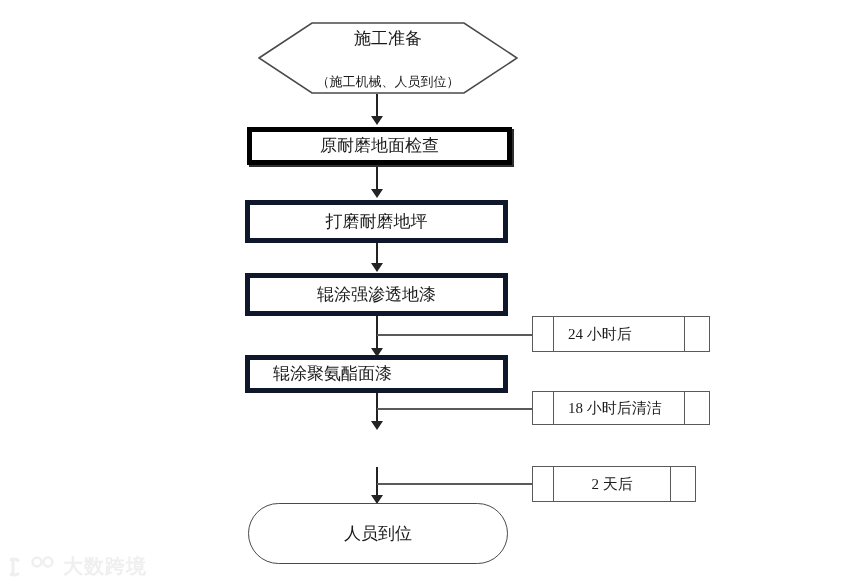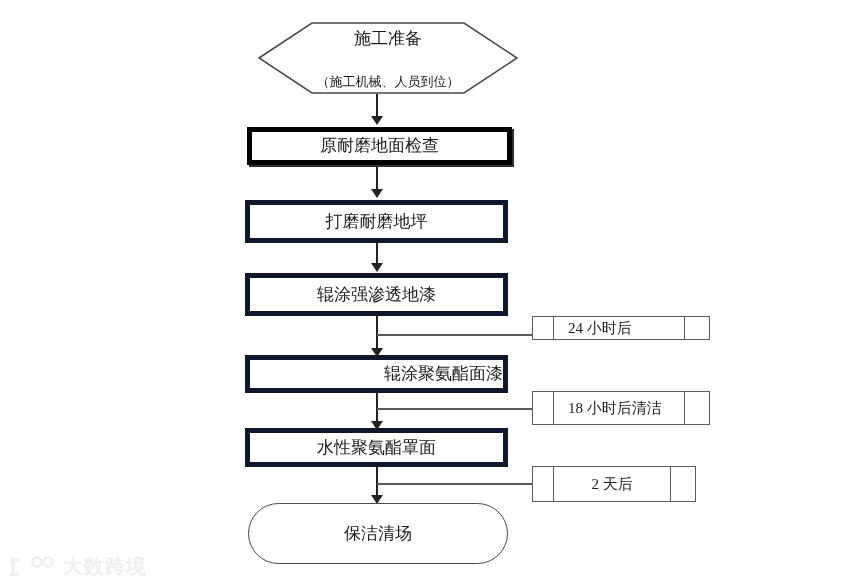--- a/index.html
+++ b/index.html
@@ -61,21 +61,21 @@
   
   .proc {
     position: absolute;
     background: #ffffff;
     border: 5px solid #0f172a;
     box-sizing: border-box;
     display: flex;
     align-items: center;
   }
   .proc.center { justify-content: center; }
-  .proc.left   { justify-content: flex-end; padding-left: 0; }
+  .proc.left   { justify-content: flex-start; padding-left: 23px; }
 
   
   .proc.emphasis {
     border: 5px solid #000000;
     box-shadow: 2px 2px 0 0 #2f2f2f;
   }
 
   
   .stadium {
     position: absolute;
@@ -187,56 +187,53 @@
   <div class="arrowhead" style="left:371px; top:263px;"></div>
 
   <div class="proc center" style="left:245px; top:273px; width:263px; height:43px;">
     <span class="node-label">辊涂强渗透地漆</span>
   </div>
 
   <div class="vline" style="left:376px; top:316px; height:36px;"></div>
   <div class="arrowhead" style="left:371px; top:348px;"></div>
   <div class="hline" style="left:377px; top:334px; width:155px;"></div>
 
-  <div class="annot" style="left:532px; top:316px; width:178px; height:24px;">
+  <div class="annot" style="left:532px; top:316px; width:178px; height:36px;">
     <div class="cell-end" style="width:21px;"></div>
     <div class="cell-mid left">24 小时后</div>
     <div class="cell-end last" style="width:25px;"></div>
   </div>
 
   <div class="proc left" style="left:245px; top:355px; width:263px; height:38px;">
     <span class="node-label">辊涂聚氨酯面漆</span>
   </div>
 
   <div class="vline" style="left:376px; top:393px; height:32px;"></div>
   <div class="arrowhead" style="left:371px; top:421px;"></div>
   <div class="hline" style="left:377px; top:408px; width:155px;"></div>
 
   <div class="annot" style="left:532px; top:391px; width:178px; height:34px;">
     <div class="cell-end" style="width:21px;"></div>
     <div class="cell-mid left">18 小时后清洁</div>
     <div class="cell-end last" style="width:25px;"></div>
   </div>
 
-  <div class="proc center" style="left:245px; top:428px; width:263px; height:39px;">
-    <span class="node-label">水性聚氨酯罩面</span>
-  </div>
 
   <div class="vline" style="left:376px; top:467px; height:32px;"></div>
   <div class="arrowhead" style="left:371px; top:495px;"></div>
   <div class="hline" style="left:377px; top:483px; width:155px;"></div>
 
   <div class="annot" style="left:532px; top:466px; width:164px; height:36px;">
     <div class="cell-end" style="width:21px;"></div>
     <div class="cell-mid center">2 天后</div>
     <div class="cell-end last" style="width:25px;"></div>
   </div>
 
   <div class="stadium" style="left:248px; top:503px; width:260px; height:61px;">
-    <span class="node-label">保洁清场</span>
+    <span class="node-label">人员到位</span>
   </div>
 
   <div class="watermark" style="left:10px; top:553px;">
     <svg width="46" height="22" viewBox="0 0 46 22">
       <path d="M3 3 L3 19" stroke="#e2e2e2" stroke-width="3" fill="none"></path>
       <path d="M9 5 A8 8 0 1 0 9 17" stroke="#e2e2e2" stroke-width="3" fill="none"></path>
       <circle cx="27" cy="6" r="4.5" stroke="#e2e2e2" stroke-width="2.5" fill="none"></circle>
       <circle cx="38" cy="6" r="4.5" stroke="#e2e2e2" stroke-width="2.5" fill="none"></circle>
     </svg>
     <span class="wm-text">大数跨境</span>

